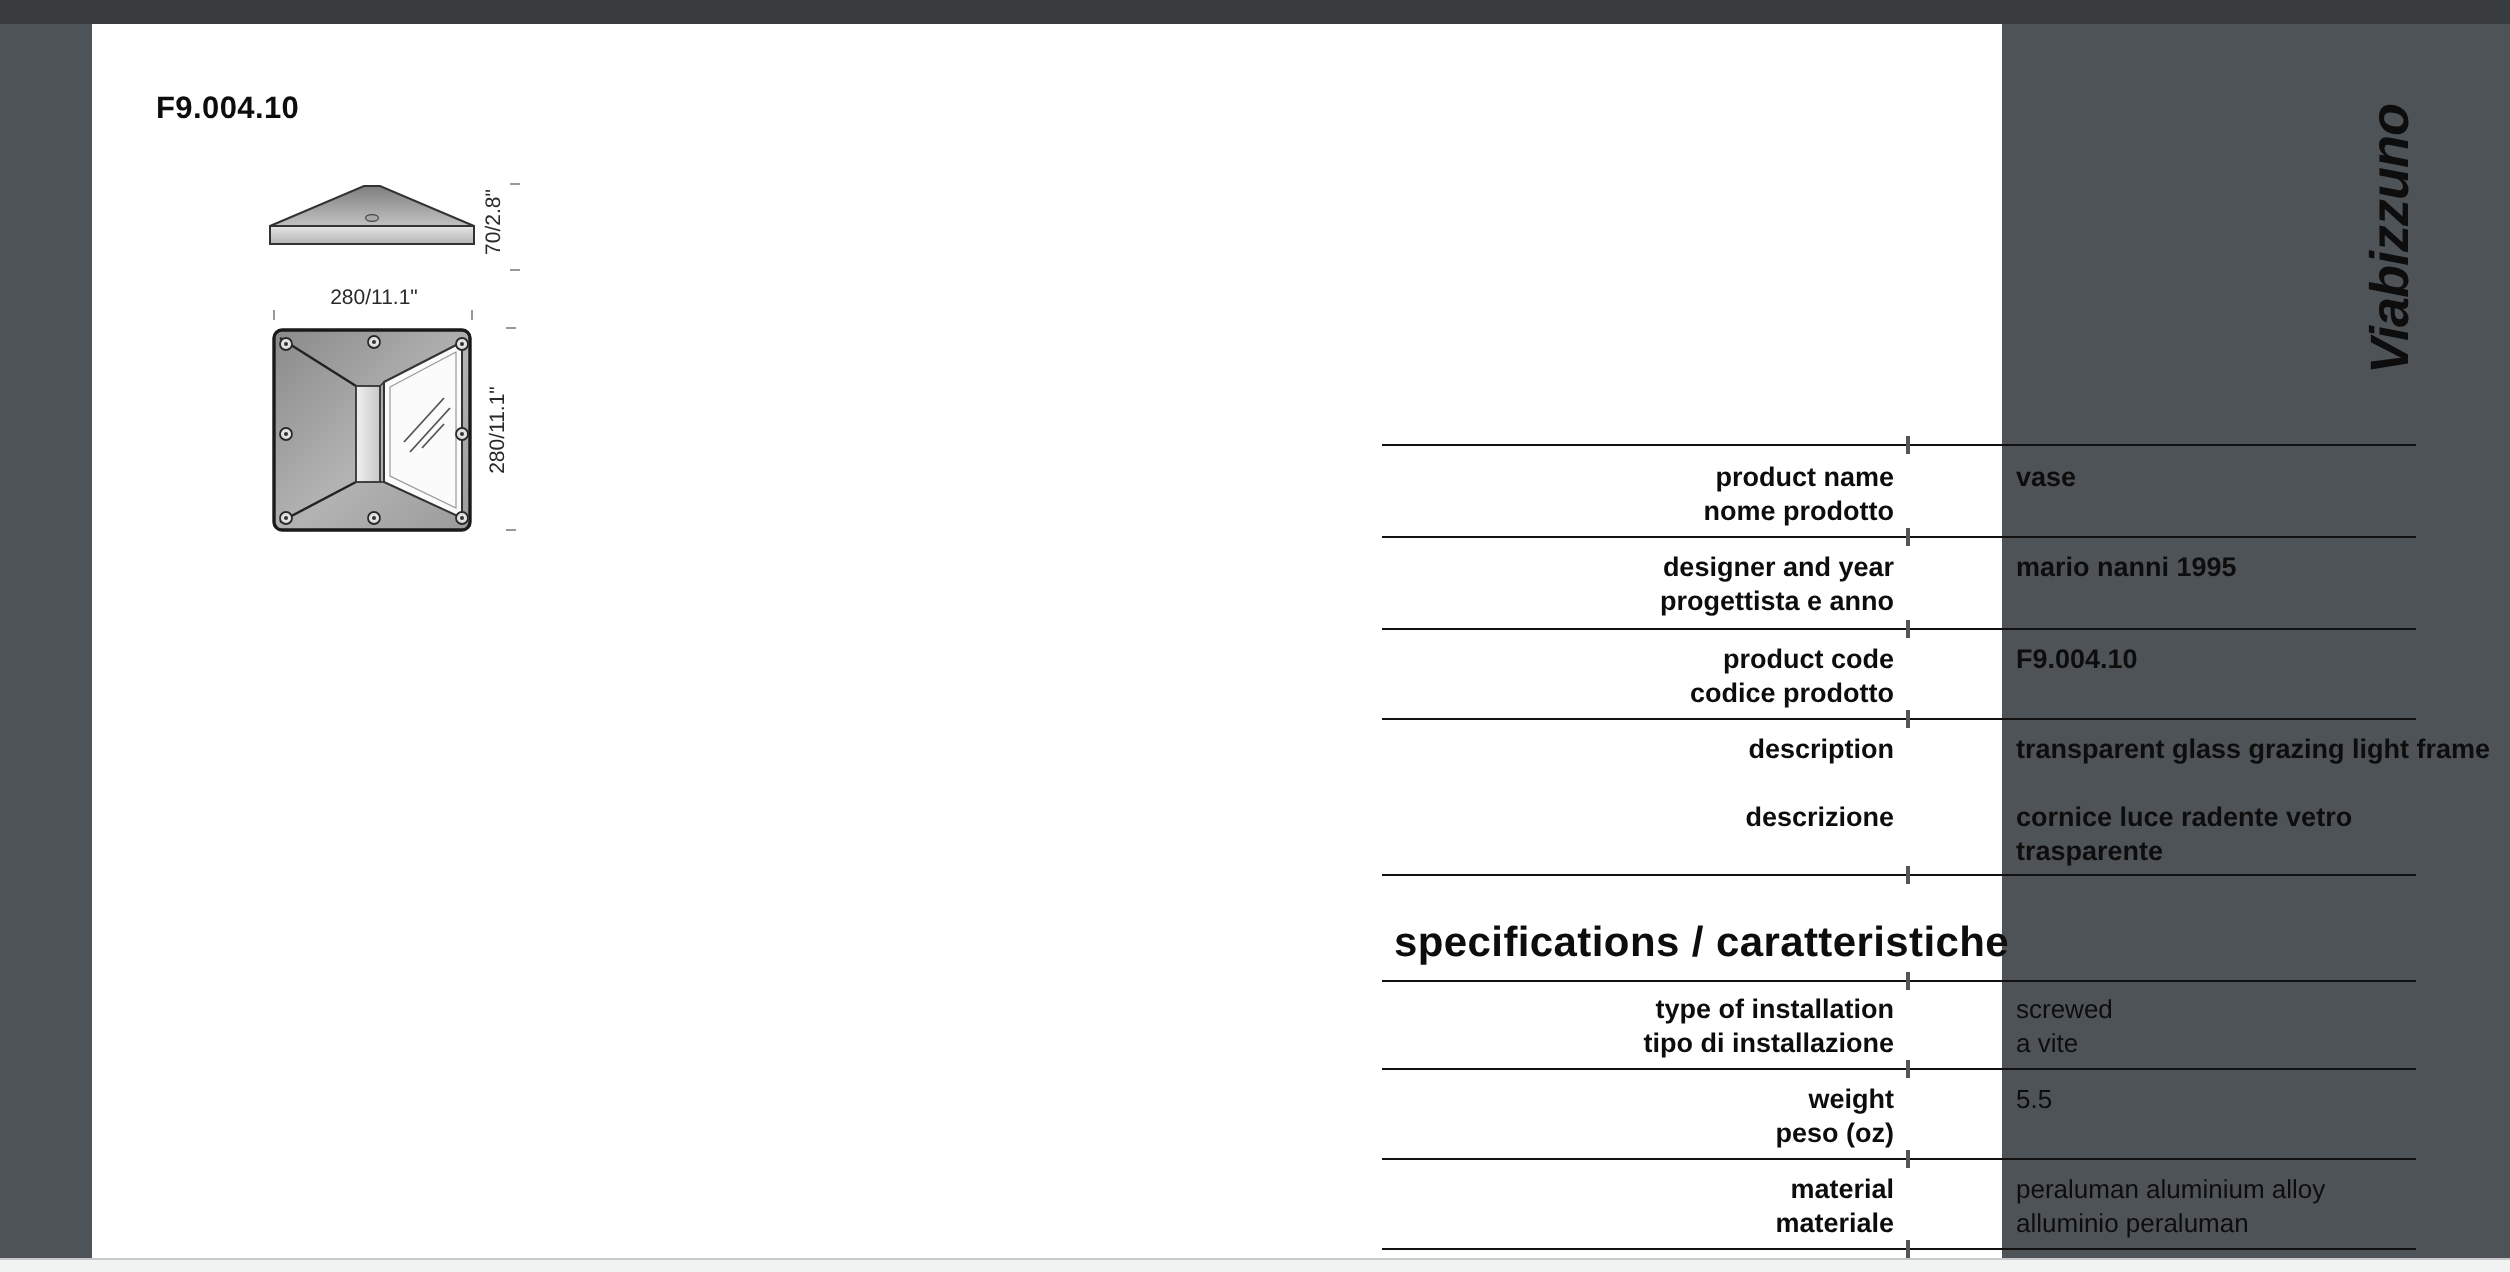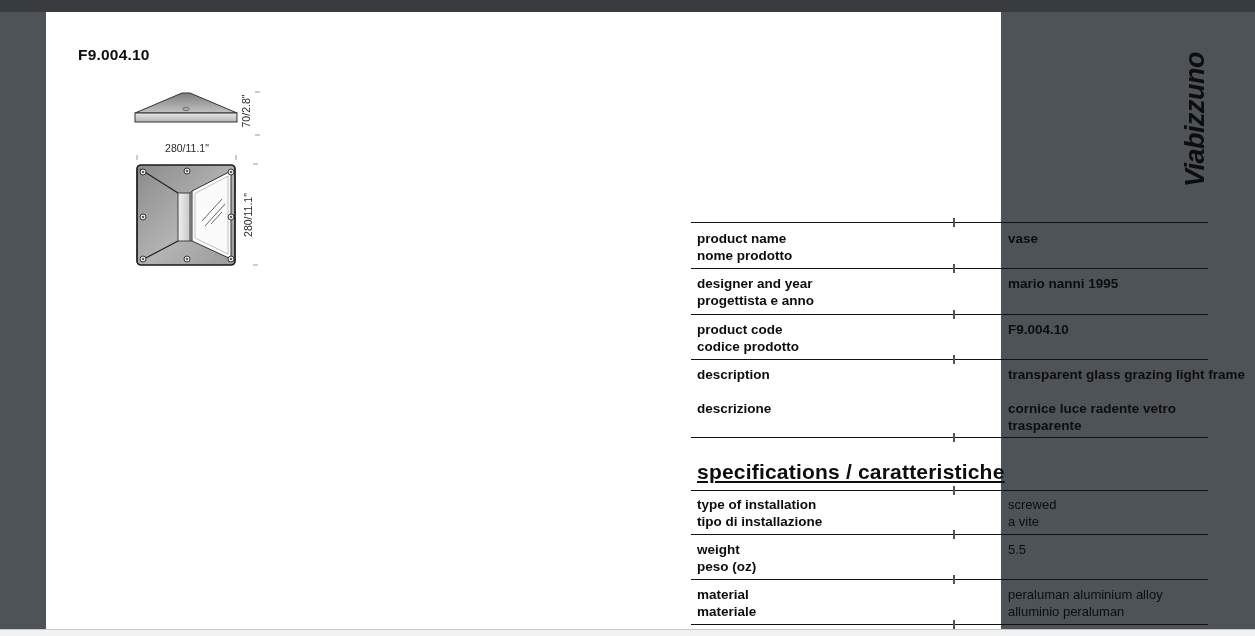--- a/index.html
+++ b/index.html
@@ -52,32 +52,32 @@
   .hline {
     position:absolute; left:0; width:517px; height:0;
     border-top:1.7px solid var(--rule);
   }
   .tick {
     position:absolute; left:262px; width:1.5px; height:9px;
     background:#555;
   }
   .lab {
     position:absolute; left:6px; width:250px;
-    font-size:13.5px; font-weight:bold; line-height:17px;
+    font-size:13.5px; font-weight:bold; line-height:17px;text-align:right;
   }
   .val {
     position:absolute; left:272px; width:242px;
     font-size:13.5px; font-weight:bold; line-height:17px;margin-left:45px;
   }
   .val.plain {
     font-weight:normal; font-size:13px;
   }
   .section-heading {
     position:absolute; left:6px; top:238px;
-    font-size:21px; font-weight:bold; letter-spacing:0.2px;text-decoration:underline;
+    font-size:21px; font-weight:bold; letter-spacing:0.2px;
   }
   svg text {
     font-family:"Liberation Sans", sans-serif;
     font-size:10.5px; fill:#2a2a2a;
   }
 </style>
 </head>
 <body>
 
 <div class="chrome-top"></div>

